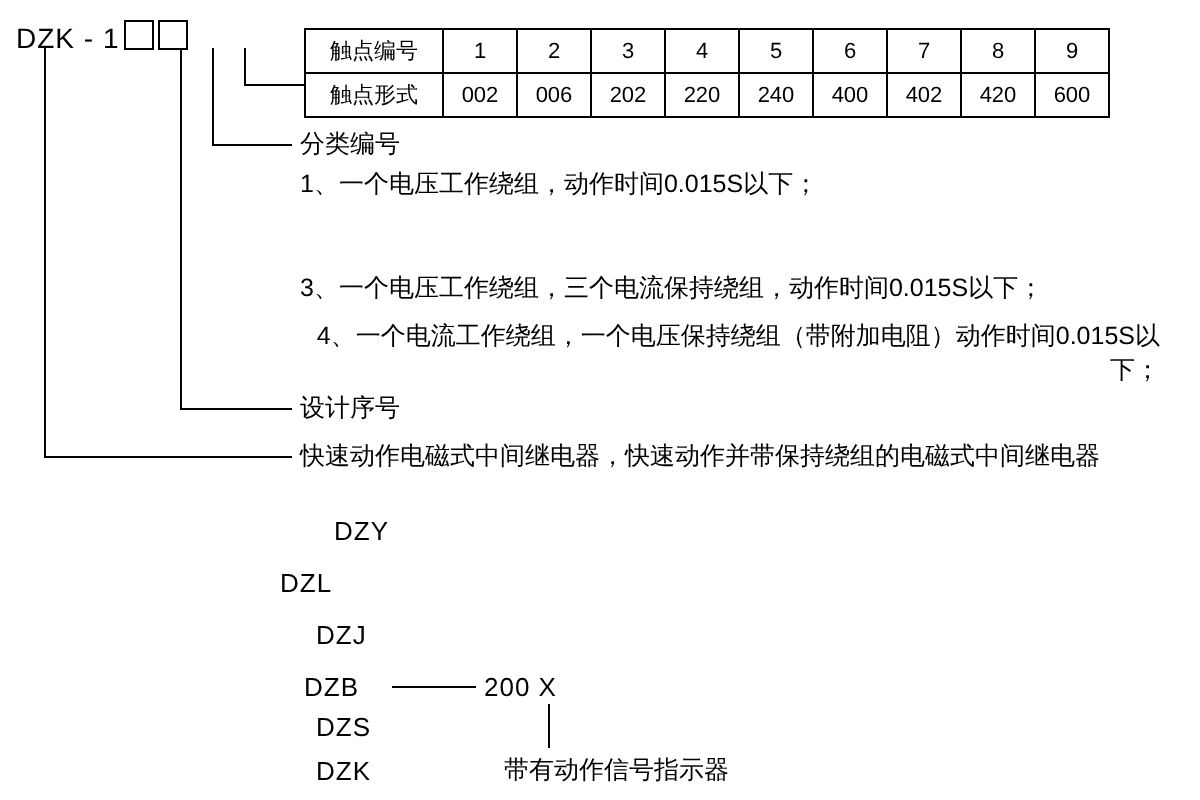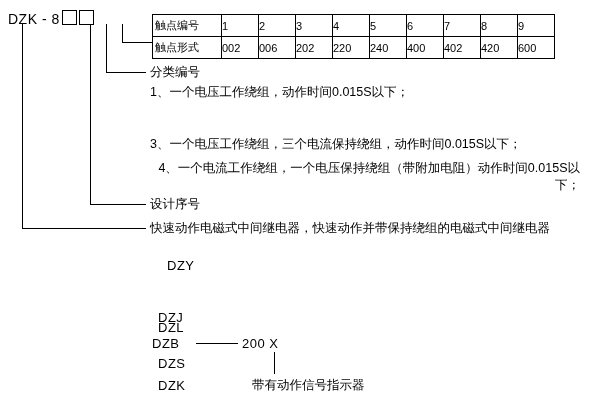--- a/index.html
+++ b/index.html
@@ -42,20 +42,21 @@
   
   .tbl {
     position: absolute;
     left: 152px;
     top: 14px;
     border-collapse: collapse;
     font-size: 11px;
   }
   .tbl td {
     border: 1px solid #000;
+    text-align: center;
     padding: 3px 0;
     height: 15px;
   }
   .tbl td.hdr {
     width: 64px;
     padding-left: 2px;
     padding-right: 2px;
   }
   .tbl td.cell {
     width: 36px;
@@ -98,21 +99,21 @@
     font-size: 12.5px;
     white-space: nowrap;
   }
 </style>
 </head>
 <body>
 
 <div id="root">
 
   <div class="model-code">
-    <span>DZK - 8</span><span class="box-sq"></span><span class="box-sq"></span>
+    <span>DZK - 1</span><span class="box-sq"></span><span class="box-sq"></span>
   </div>
 
   <table class="tbl">
     <tbody>
         <tr>
       <td class="hdr">触点编号</td>
       <td class="cell">1</td>
       <td class="cell">2</td>
       <td class="cell">3</td>
       <td class="cell">4</td>
@@ -152,21 +153,21 @@
   <div class="desc" style="left:150px; top:64px;">分类编号</div>
 
   <div class="desc" style="left:150px; top:84px;">1、一个电压工作绕组，动作时间0.015S以下；</div>
   <div class="desc" style="left:150px; top:136px;">3、一个电压工作绕组，三个电流保持绕组，动作时间0.015S以下；</div>
   <div class="desc-wrap" style="left:150px; top:160px;text-align:right;">4、一个电流工作绕组，一个电压保持绕组（带附加电阻）动作时间0.015S以下；</div>
 
   <div class="desc" style="left:150px; top:196px;">设计序号</div>
   <div class="desc" style="left:150px; top:220px;text-align:center;">快速动作电磁式中间继电器，快速动作并带保持绕组的电磁式中间继电器</div>
 
   <div class="fam" style="left:167px; top:258px;">DZY</div>
-  <div class="fam" style="left:158px; top:284px;margin-top:36px;">DZL</div>
+  <div class="fam" style="left:140px; top:284px;">DZL</div>
   <div class="fam" style="left:158px; top:310px;">DZJ</div>
   <div class="fam" style="left:152px; top:336px;">DZB</div>
   <div class="fam" style="left:158px; top:356px;">DZS</div>
   <div class="fam" style="left:158px; top:378px;">DZK</div>
 
   <div class="hline" style="left:196px; top:343px; width:42px;"></div>
   <div class="fam" style="left:242px; top:336px;">200  X</div>
 
   <div class="vline" style="left:274px; top:352px; height:22px;"></div>
 

